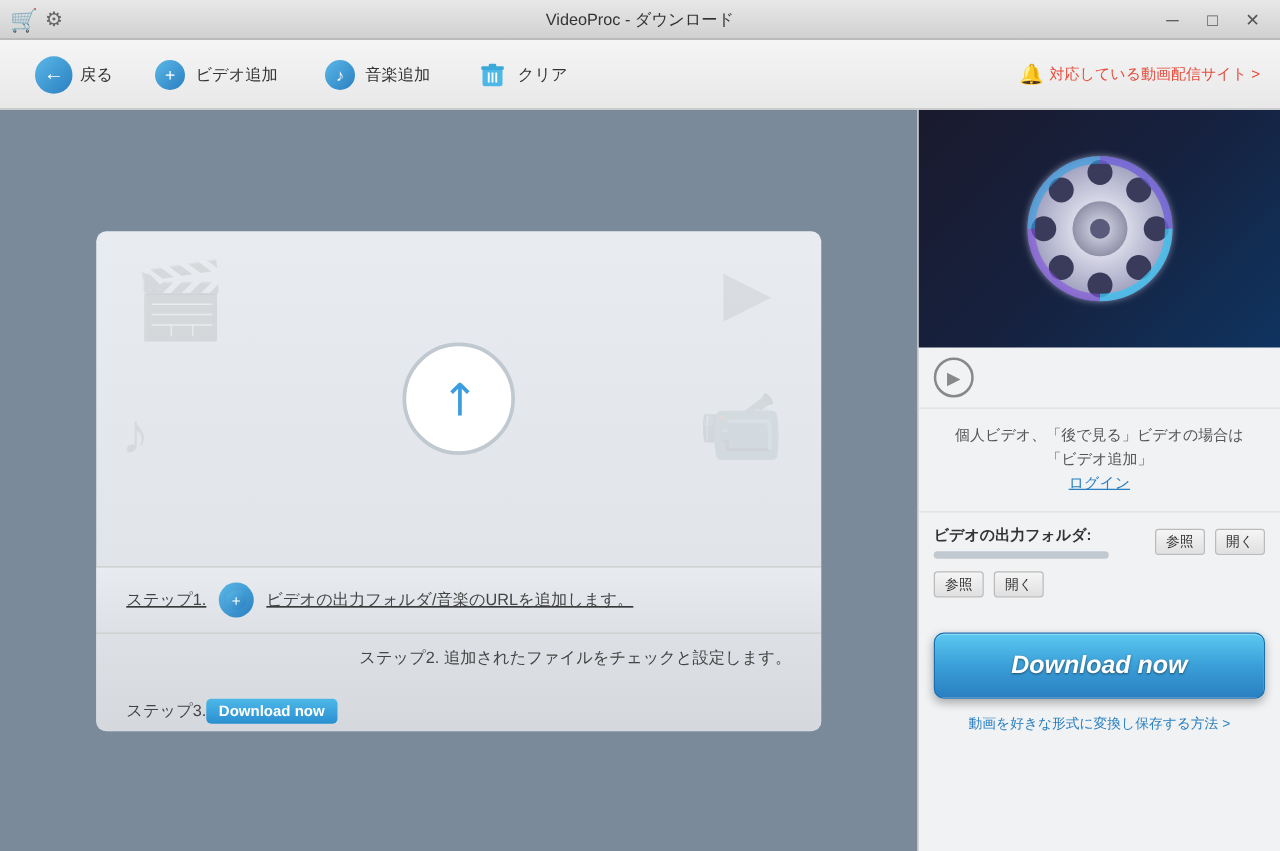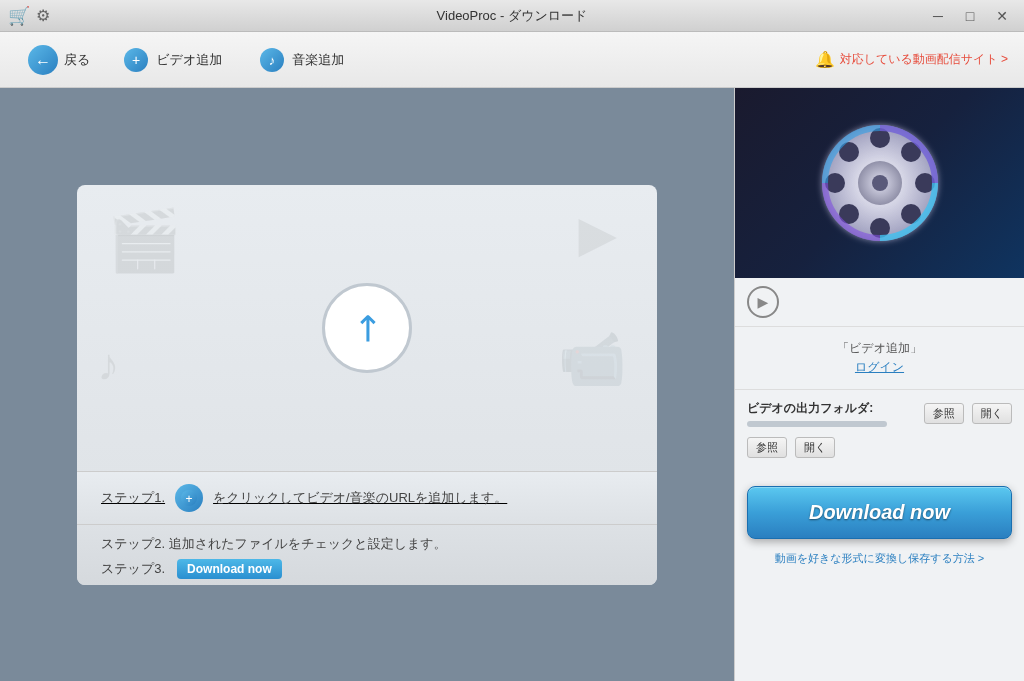--- a/index.html
+++ b/index.html
@@ -215,25 +215,25 @@
     .step-text {
       font-size: 13px;
       color: #444;
     }
 
     .step-2-area {
       border-top: 1px solid #ccc;
       padding: 10px 24px 6px;
       background: linear-gradient(to bottom, #dde1e5, #d5d9dd);
     }
-    .step-2-text { font-size: 13px; color: #444; margin-bottom: 6px; }
+    .step-2-text { font-size: 13px; color: #444; margin-bottom: 24px; text-align: right; }
     .step-3-row {
       display: flex;
       align-items: center;
-      gap: 12px;
+      gap: 0;
     }
     .download-now-small {
       background: linear-gradient(to bottom, #4db8e8, #2a8fd0);
       color: white;
       border: none;
       border-radius: 4px;
       padding: 3px 10px;
       font-size: 12px;
       cursor: pointer;
       font-weight: bold;
@@ -394,20 +394,33 @@
           <linearGradient id="grad2" x1="0%" y1="0%" x2="100%" y2="100%">
             <stop offset="0%" style="stop-color:#5bb8e8"></stop>
             <stop offset="100%" style="stop-color:#2a7fc0"></stop>
           </linearGradient>
         </defs>
       </svg>
     </div>
     <span>音楽追加</span>
   </button>
 
+  <button class="toolbar-btn">
+    <div class="icon">
+      <svg width="24" height="24" viewBox="0 0 24 24">
+        <rect x="4" y="7" width="16" height="14" rx="2" fill="#4db8e8"></rect>
+        <rect x="3" y="5" width="18" height="3" rx="1" fill="#3aa8d8"></rect>
+        <rect x="9" y="3" width="6" height="3" rx="1" fill="#3aa8d8"></rect>
+        <line x1="9" y1="10" x2="9" y2="18" stroke="white" stroke-width="1.5"></line>
+        <line x1="12" y1="10" x2="12" y2="18" stroke="white" stroke-width="1.5"></line>
+        <line x1="15" y1="10" x2="15" y2="18" stroke="white" stroke-width="1.5"></line>
+      </svg>
+    </div>
+    <span>クリア</span>
+  </button>
 
 
   <div class="toolbar-right">
     <span class="bell-icon">🔔</span>
     <span>対応している動画配信サイト &gt;</span>
   </div>
 </div>
 
 <div class="main-area">
 
@@ -433,21 +446,21 @@
             <circle cx="9" cy="9" r="8" fill="url(#gs1)"></circle>
             <text x="9" y="13.5" text-anchor="middle" fill="white" font-size="12">+</text>
             <defs>
               <linearGradient id="gs1" x1="0%" y1="0%" x2="100%" y2="100%">
                 <stop offset="0%" style="stop-color:#5bb8e8"></stop>
                 <stop offset="100%" style="stop-color:#2a7fc0"></stop>
               </linearGradient>
             </defs>
           </svg>
         </div>
-        <span class="step-text">をクリックしてビデオ/音楽のURLを追加します。</span>
+        <span class="step-text">ビデオの出力フォルダ/音楽のURLを追加します。</span>
       </div>
 
       <div class="step-2-area">
         <div class="step-2-text">
           <span>ステップ2.</span>
           <span>追加されたファイルをチェックと設定します。</span>
         </div>
         <div class="step-3-row">
           <span class="step-label">ステップ3.</span>
           <button class="download-now-small">Download now</button>
@@ -501,20 +514,21 @@
         <path d="M 65 120 A 55 55 0 0 1 10 65" stroke="#8050e0" stroke-width="6" fill="none" opacity="0.6"></path>
         <path d="M 10 65 A 55 55 0 0 1 65 10" stroke="#30a0e8" stroke-width="6" fill="none" opacity="0.6"></path>
       </svg>
     </div>
 
     <div class="play-btn-area">
       <button class="play-btn">▶</button>
     </div>
 
     <div class="login-section">
+      <div>個人ビデオ、「後で見る」ビデオの場合は</div>
       <div>「ビデオ追加」</div>
       <a class="register-link">ログイン</a>
     </div>
 
     <div class="folder-section">
 
       <div class="folder-row">
         <div style="flex:1">
           <div class="folder-label">ビデオの出力フォルダ:</div>
           <div class="folder-bar"></div>

